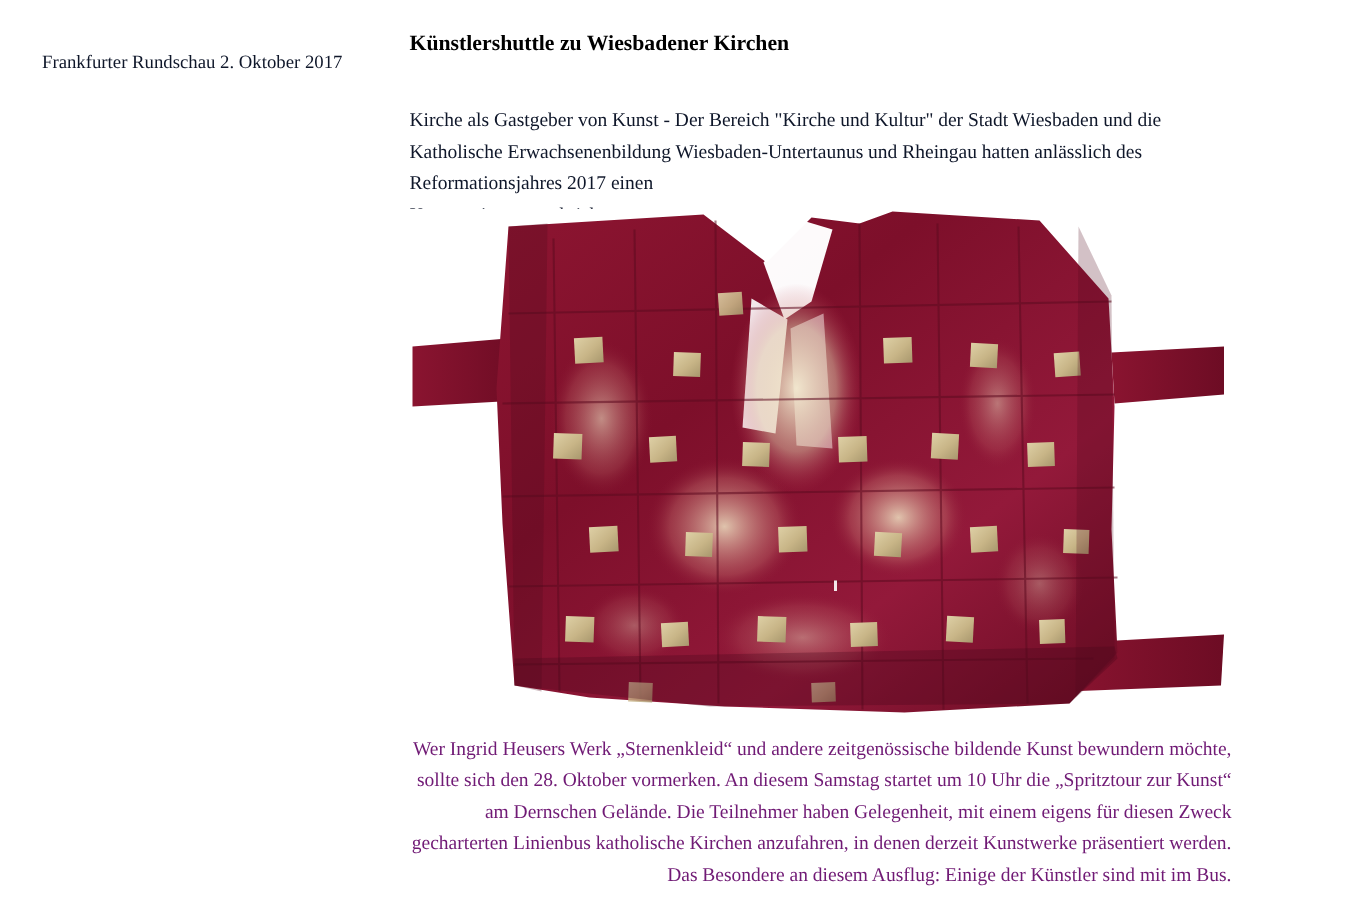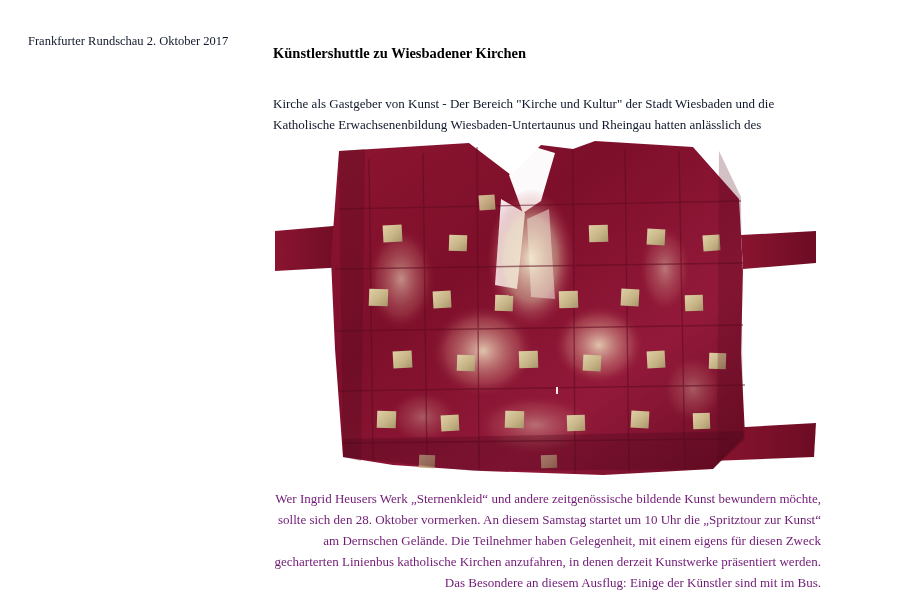--- a/index.html
+++ b/index.html
@@ -34,21 +34,20 @@
     color: #0f172a;
     font-family: "Liberation Serif", serif;
   }
 
   
   .article {
     position: absolute;
     left: 273px;
     top: 20px;
     width: 545px;
-    margin-top: 24px;
   }
 
   .headline {
     font-size: 14.5px;
     font-weight: bold;
     line-height: 1.35;
     margin: 0;
     color: #000000;
   }
 

